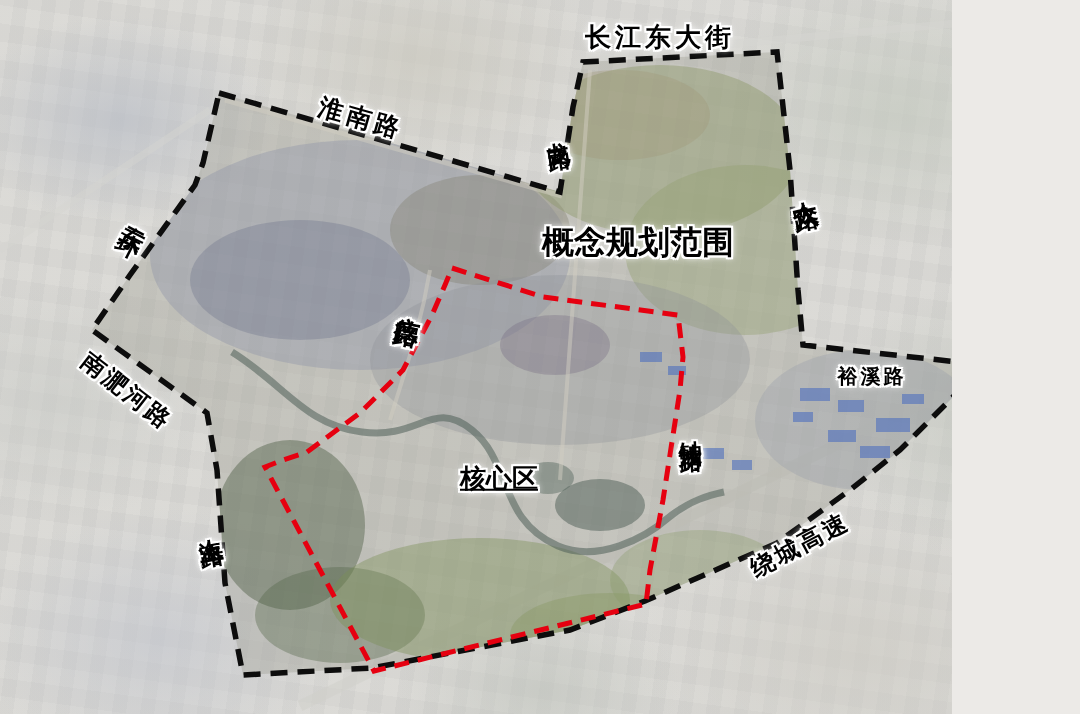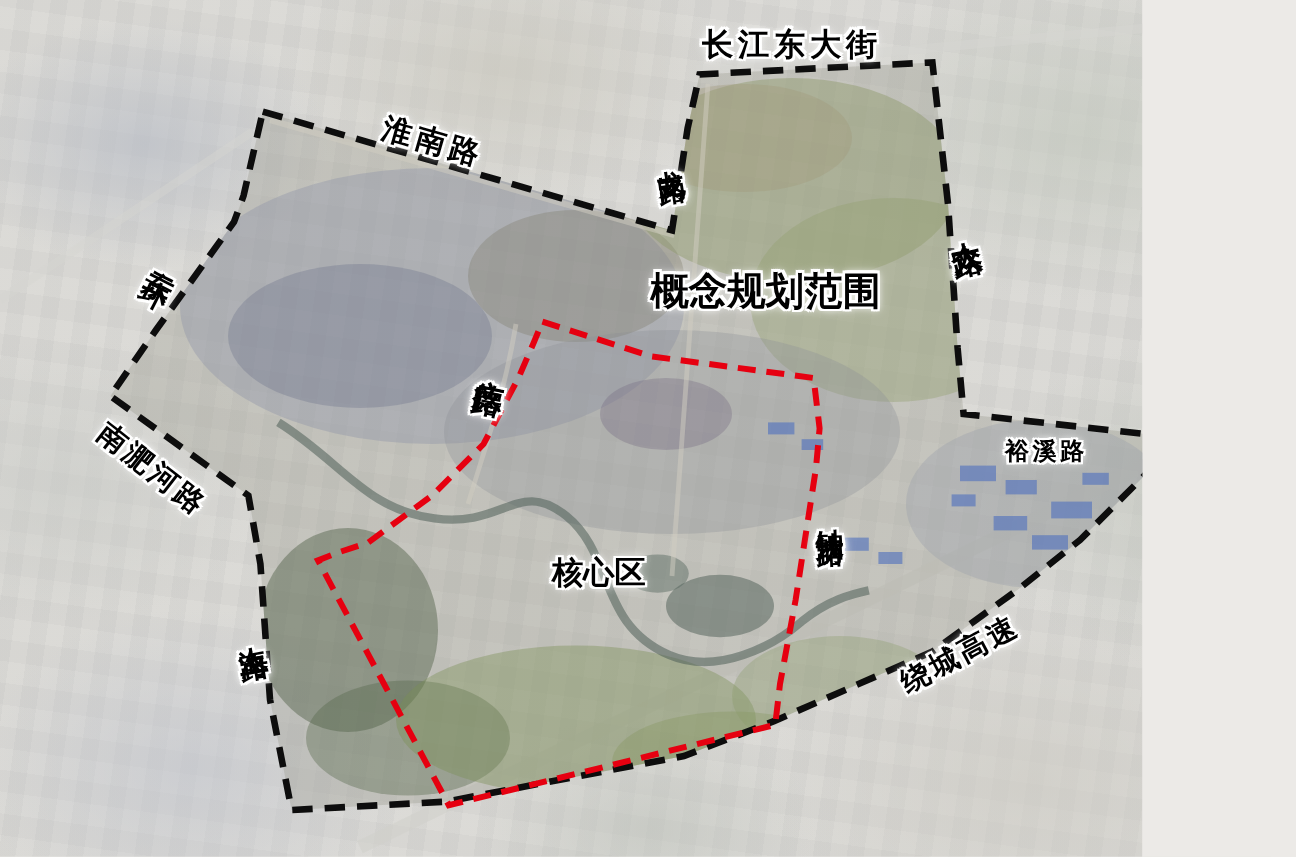--- a/index.html
+++ b/index.html
@@ -111,18 +111,18 @@
     <div class="label" style="left:872px;top:332px;font-size:20px;letter-spacing:3px;transform:translate(-50%,-50%);margin-top:44px;">裕溪路</div>
     <div class="label" style="left:127px;top:391px;font-size:24px;letter-spacing:3px;transform:translate(-50%,-50%) rotate(38deg);">南淝河路</div>
     <div class="label vert" style="left:413px;top:302px;font-size:25px;transform:translate(-50%,-50%) rotate(12deg);">广德路</div>
     <div class="label vert" style="left:690px;top:428px;font-size:23px;transform:translate(-50%,-50%) rotate(-3deg);">钟油坊路</div>
     <div class="label vert" style="left:206px;top:524px;font-size:24px;transform:translate(-50%,-50%) rotate(-10deg);">上海路</div>
     <div class="label" style="left:800px;top:545px;font-size:24px;letter-spacing:3px;transform:translate(-50%,-50%) rotate(-28deg);">绕城高速</div>
 
     <div class="anno" style="left:638px;top:242px;font-size:32px;transform:translate(-50%,-50%);">
       <div>概念规划范围</div>
     </div>
-    <div class="anno" style="left:499px;top:478px;font-size:26px;transform:translate(-50%,-50%);">
+    <div class="anno" style="left:499px;top:478px;font-size:26px;transform:translate(-50%,-50%);text-decoration:underline;">
       <div>核心区</div>
     </div>
   </div>
 
 </div>
 
 </body></html>

